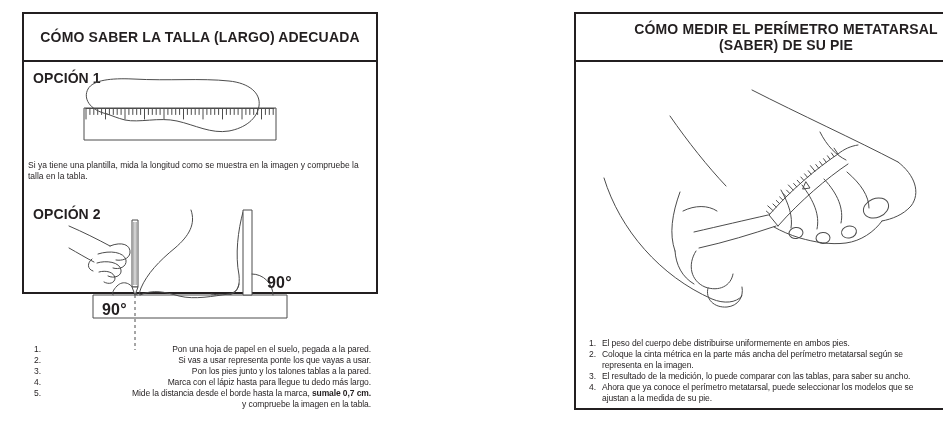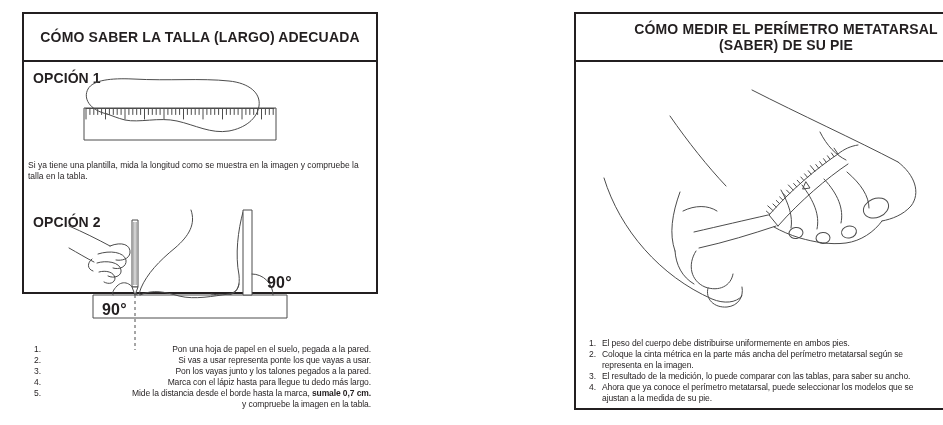--- a/index.html
+++ b/index.html
@@ -95,21 +95,21 @@
         <line x1="180.5" y1="32.5" x2="180.5" y2="43"></line>
         <line x1="184.39999389648438" y1="32.5" x2="184.39999389648438" y2="38.5"></line>
         <line x1="188.3000030517578" y1="32.5" x2="188.3000030517578" y2="38.5"></line>
         <line x1="192.1999969482422" y1="32.5" x2="192.1999969482422" y2="38.5"></line>
       </g>
     <path class="st" d="M 26,38 C 8,34 2,22 7,13 C 12,4 30,2 52,3 C 88,5 120,2 148,5 C 168,7 180,17 178,30 C 176,43 164,52 148,55 C 130,58 114,49 96,45 C 78,41 58,47 44,44 C 36,42 32,40 26,38 Z"></path>
   </svg>
 
   <div class="para" style="left:4px;top:146px;width:348px;">Si ya tiene una plantilla, mida la longitud como se muestra en la imagen y compruebe la talla en la tabla.</div>
 
-  <div class="opt-label" style="left:9px;top:200px;">OPCIÓN 2</div>
+  <div class="opt-label" style="left:9px;top:192px;">OPCIÓN 2</div>
 
   <svg style="left:45px;top:196px;" width="250" height="146" viewBox="0 0 250 146">
 
     <path class="st" d="M 174,2 C 169,20 166,45 170,65 C 171,75 169,81 163,84 C 158,86 150,85 142,84"></path>
 
     <path class="st" d="M 122,0 C 127,14 120,26 106,38 C 90,51 78,64 72,78 C 71,81 70,83 71,85"></path>
 
     <rect class="wf" x="24" y="85" width="194" height="23"></rect>
 
     <rect class="wf" x="174" y="0" width="9" height="85"></rect>
@@ -140,21 +140,21 @@
 
     <line class="dash" x1="66" y1="85" x2="66" y2="140"></line>
   </svg>
 
   <span class="angle-label" style="left:78px;top:287px;">90°</span>
   <span class="angle-label" style="left:243px;top:260px;">90°</span>
 
   <ol class="steps" style="left:9px;top:330px;width:338px;text-align:right;">
     <li><span>Pon una hoja de papel en el suelo, pegada a la pared.</span></li>
     <li><span>Si vas a usar representa ponte los que vayas a usar.</span></li>
-    <li><span>Pon los vayas junto y los talones pegados a la pared.</span></li>
+    <li><span>Pon los pies junto y los talones tablas a la pared.</span></li>
     <li><span>Marca con el lápiz hasta para llegue tu dedo más largo.</span></li>
     <li><span>Mide la distancia desde el borde hasta la marca, </span><b>sumale 0,7 cm.</b><br><span>y compruebe la imagen en la tabla.</span></li>
   </ol>
 </div>
 
 <div class="panel" id="right-panel">
   <div class="panel-title">
     <span>CÓMO MEDIR EL PERÍMETRO METATARSAL</span>
     <span>(SABER) DE SU PIE</span>
   </div>

